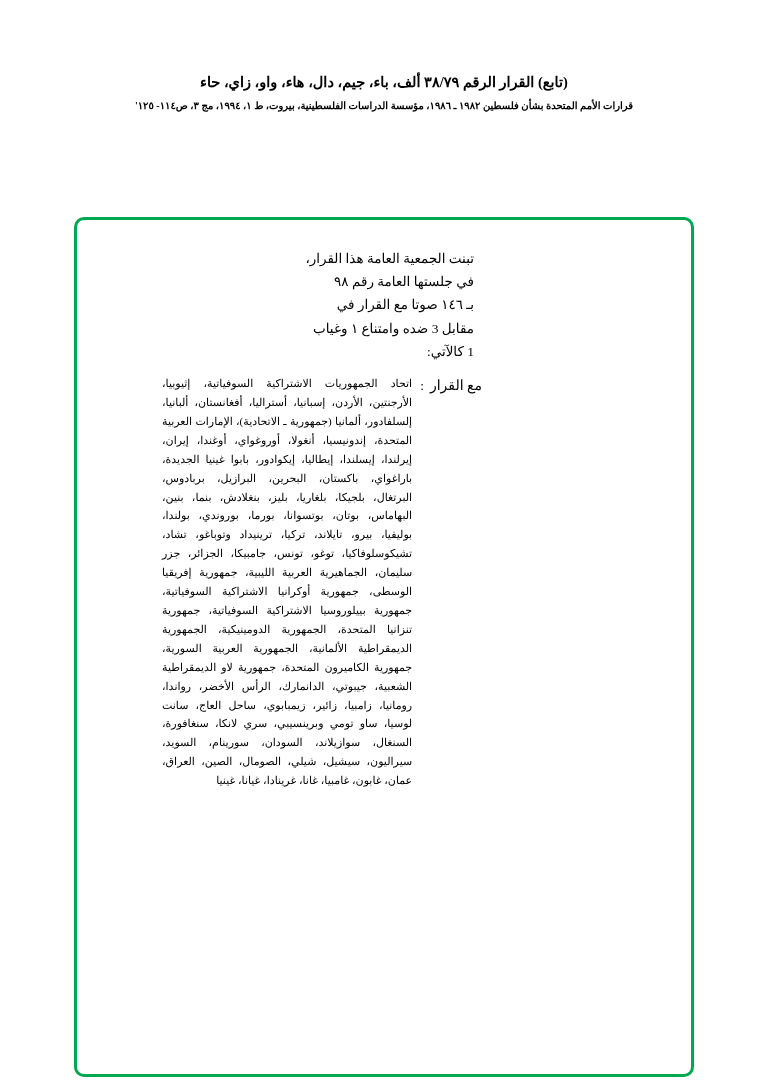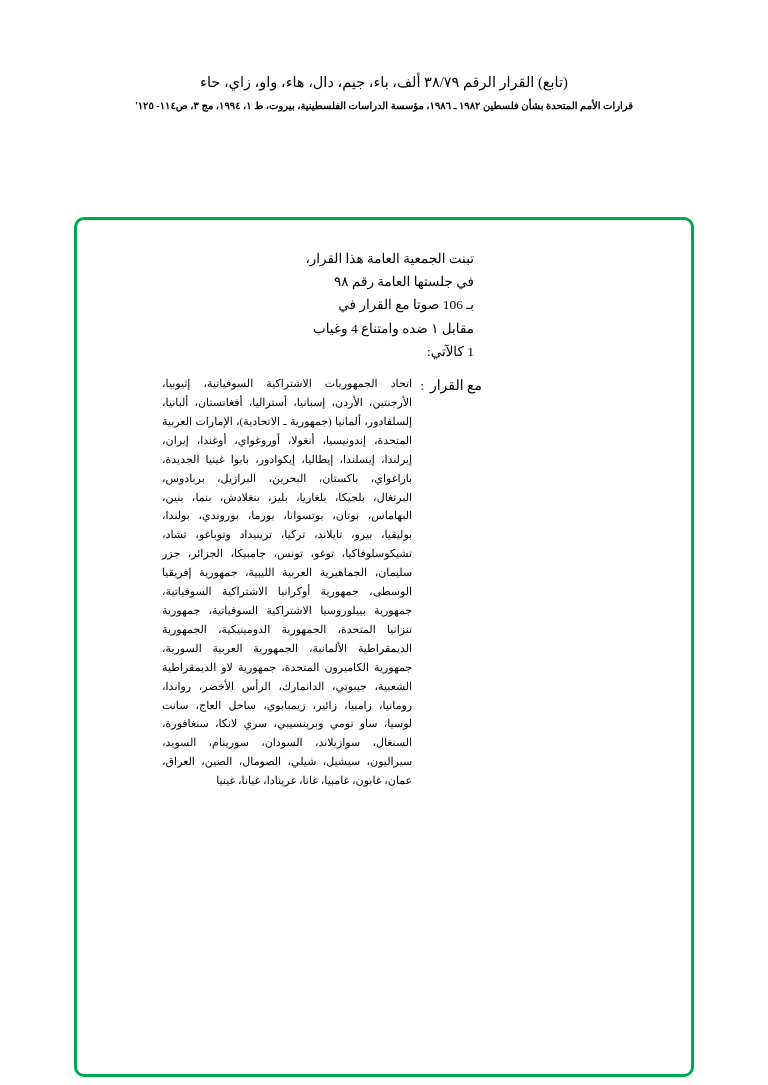--- a/index.html
+++ b/index.html
@@ -20,21 +20,21 @@
     height: 1085px;
     position: relative;
     box-sizing: border-box;
   }
   .header {
     text-align: center;
     margin-top: 72px;
   }
   .header-title {
     font-size: 14.5px;
-    font-weight: normal;
+    font-weight: bold;
     letter-spacing: 0px;
     line-height: 1.4;
     direction: rtl;
   }
   .header-source {
     font-size: 10px;
     font-weight: bold;
     margin-top: 7px;
     direction: rtl;
     line-height: 1.4;
@@ -104,22 +104,22 @@
     <div class="header-source">قرارات الأمم المتحدة بشأن فلسطين ١٩٨٢ ـ ١٩٨٦، مؤسسة الدراسات الفلسطينية، بيروت، ط ١، ١٩٩٤، مج ٣، ص١١٤- ١٢٥'</div>
   </div>
 
   <div class="frame"></div>
 
   <div class="content">
     <div class="block">
       <div class="intro">
         <p>تبنت الجمعية العامة هذا القرار،</p>
         <p>في جلستها العامة رقم ٩٨</p>
-        <p>بـ 106 صوتا مع القرار في</p>
-        <p>مقابل ١ ضده وامتناع 4 وغياب</p>
+        <p>بـ ١٤٦ صوتا مع القرار في</p>
+        <p>مقابل 3 ضده وامتناع ١ وغياب</p>
         <p>1 كالآتي:</p>
       </div>
 
       <div class="votes-row">
         <div class="votes-label">مع القرار</div>
         <div class="colon">:</div>
         <div class="countries">اتحاد الجمهوريات الاشتراكية السوفياتية، إثيوبيا، الأرجنتين، الأردن، إسبانيا، أستراليا، أفغانستان، ألبانيا، إلسلفادور، ألمانيا (جمهورية ـ الاتحادية)، الإمارات العربية المتحدة، إندونيسيا، أنغولا، أوروغواي، أوغندا، إيران، إيرلندا، إيسلندا، إيطاليا، إيكوادور، بابوا غينيا الجديدة، باراغواي، باكستان، البحرين، البرازيل، بربادوس، البرتغال، بلجيكا، بلغاريا، بليز، بنغلادش، بنما، بنين، البهاماس، بوتان، بوتسوانا، بورما، بوروندي، بولندا، بوليفيا، بيرو، تايلاند، تركيا، ترينيداد وتوباغو، تشاد، تشيكوسلوفاكيا، توغو، تونس، جامبيكا، الجزائر، جزر سليمان، الجماهيرية العربية الليبية، جمهورية إفريقيا الوسطى، جمهورية أوكرانيا الاشتراكية السوفياتية، جمهورية بييلوروسيا الاشتراكية السوفياتية، جمهورية تنزانيا المتحدة، الجمهورية الدومينيكية، الجمهورية الديمقراطية الألمانية، الجمهورية العربية السورية، جمهورية الكاميرون المتحدة، جمهورية لاو الديمقراطية الشعبية، جيبوتي، الدانمارك، الرأس الأخضر، رواندا، رومانيا، زامبيا، زائير، زيمبابوي، ساحل العاج، سانت لوسيا، ساو تومي وبرينسيبي، سري لانكا، سنغافورة، السنغال، سوازيلاند، السودان، سورينام، السويد، سيراليون، سيشيل، شيلي، الصومال، الصين، العراق، عمان، غابون، غامبيا، غانا، غرينادا، غيانا، غينيا</div>
       </div>
     </div>
   </div>

